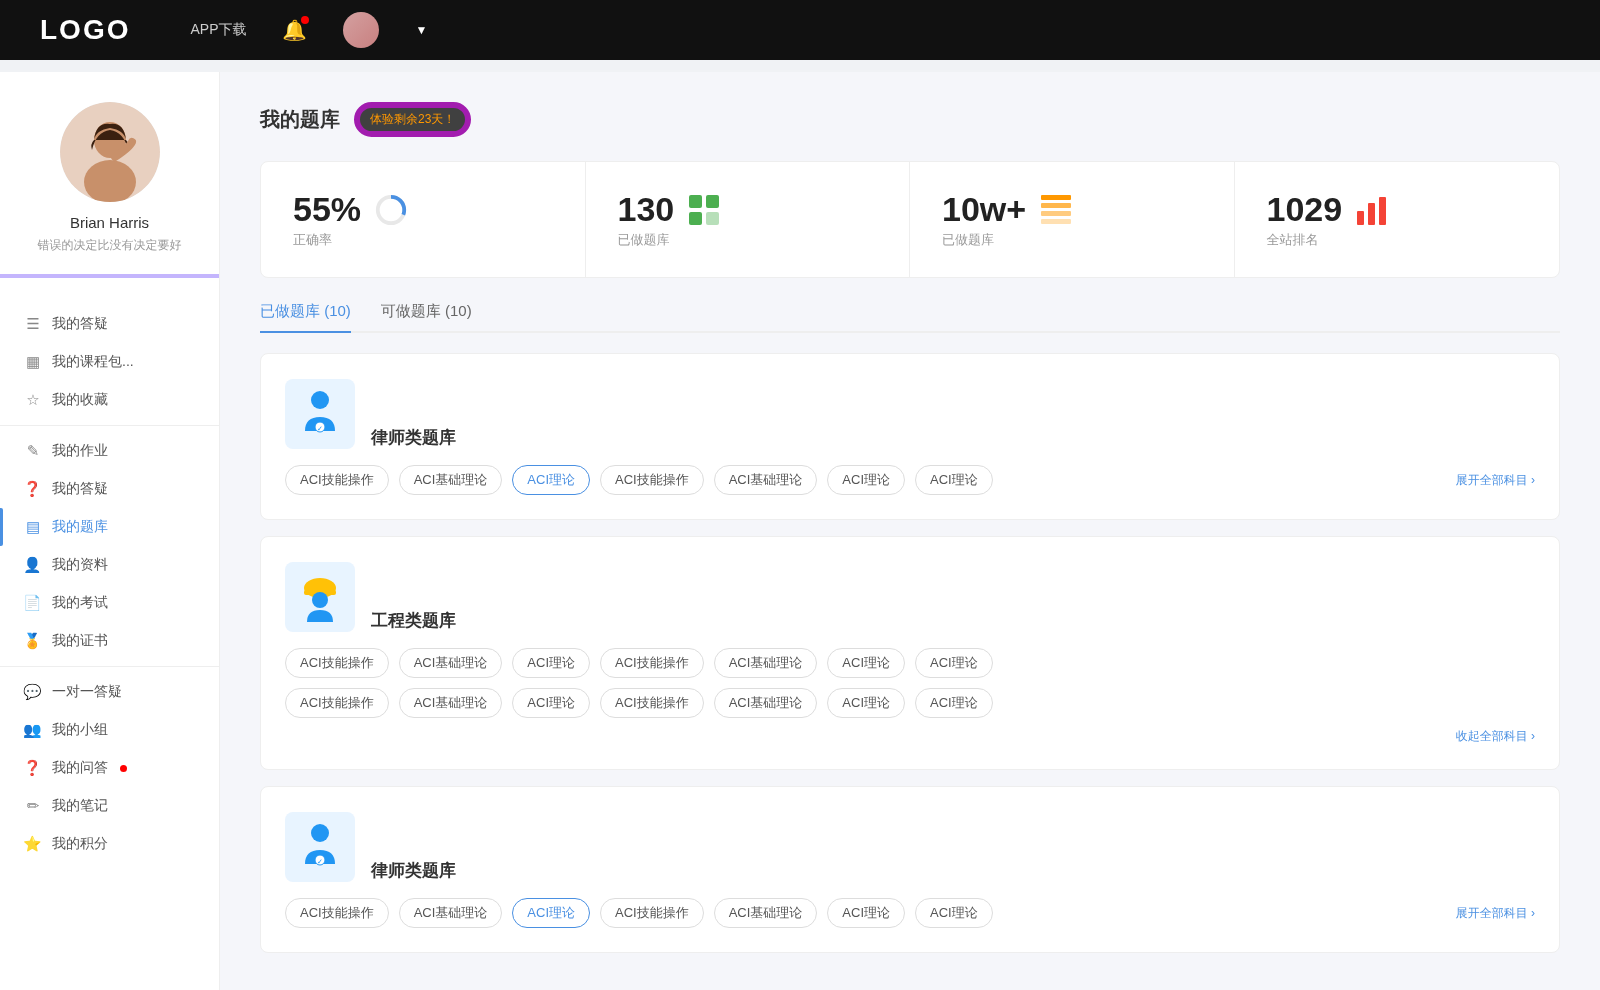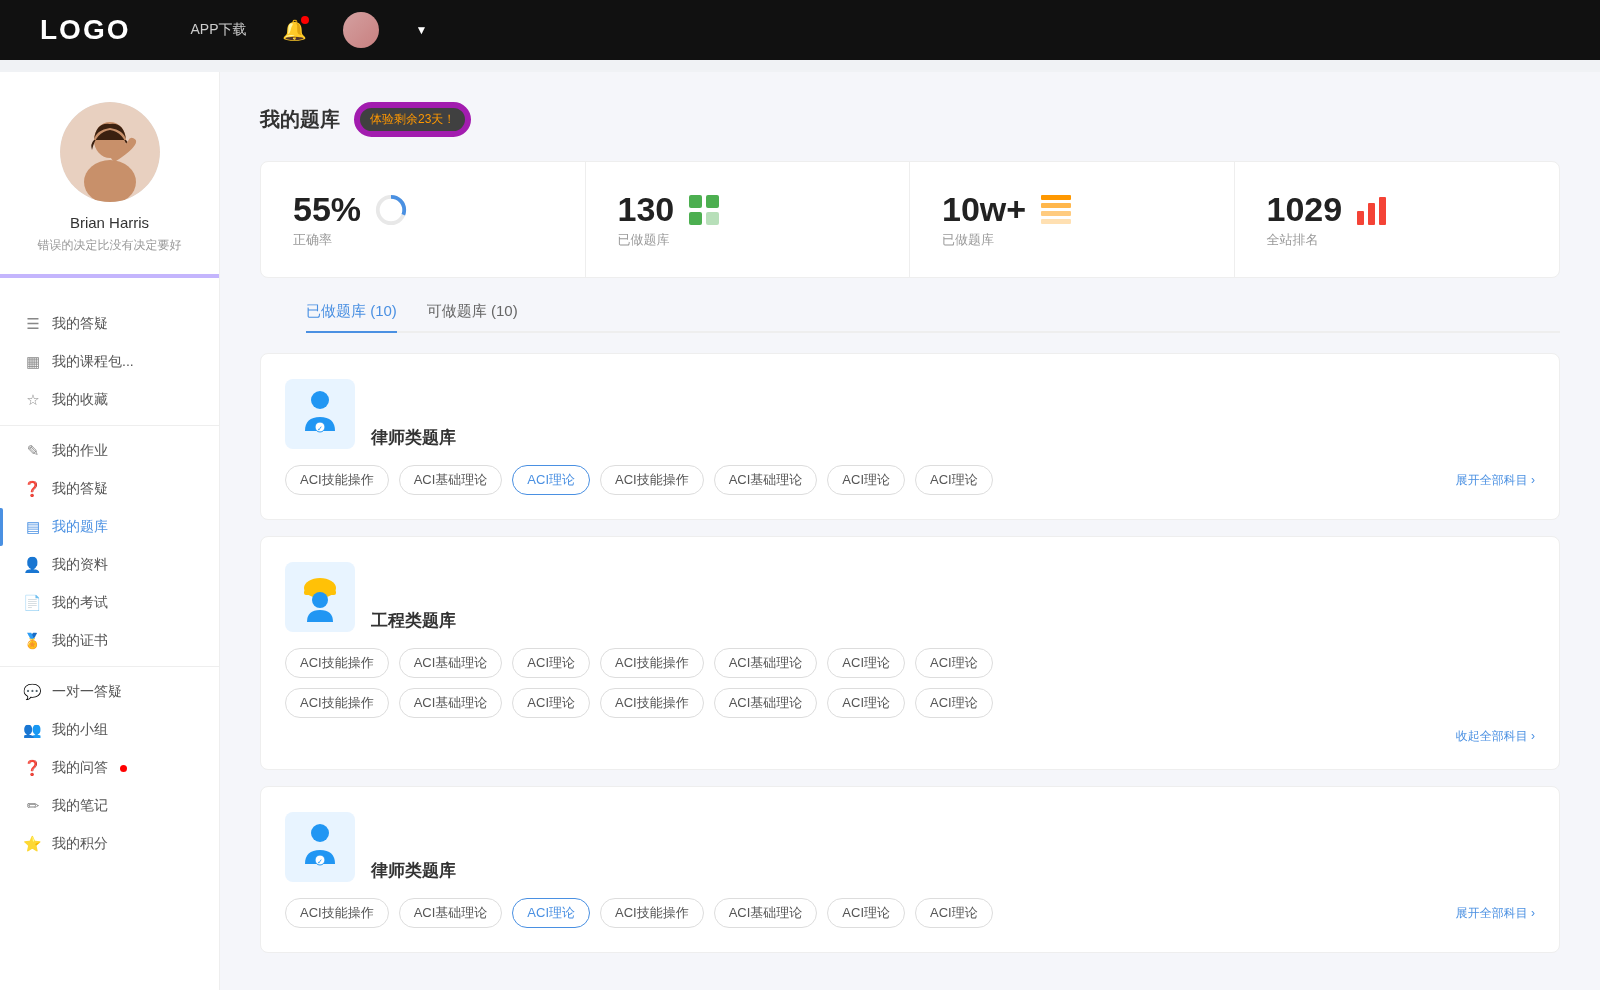--- a/index.html
+++ b/index.html
@@ -235,21 +235,20 @@
       font-size: 13px;
       color: #999;
     }
 
     
     .tabs-row {
       display: flex;
       gap: 30px;
       margin-bottom: 20px;
       border-bottom: 2px solid #eee;
-      margin-left: 46px;
     }
     .tab-item {
       font-size: 15px;
       color: #666;
       padding-bottom: 10px;
       cursor: pointer;
       position: relative;
     }
     .tab-item.active {
       color: #4a90e2;

